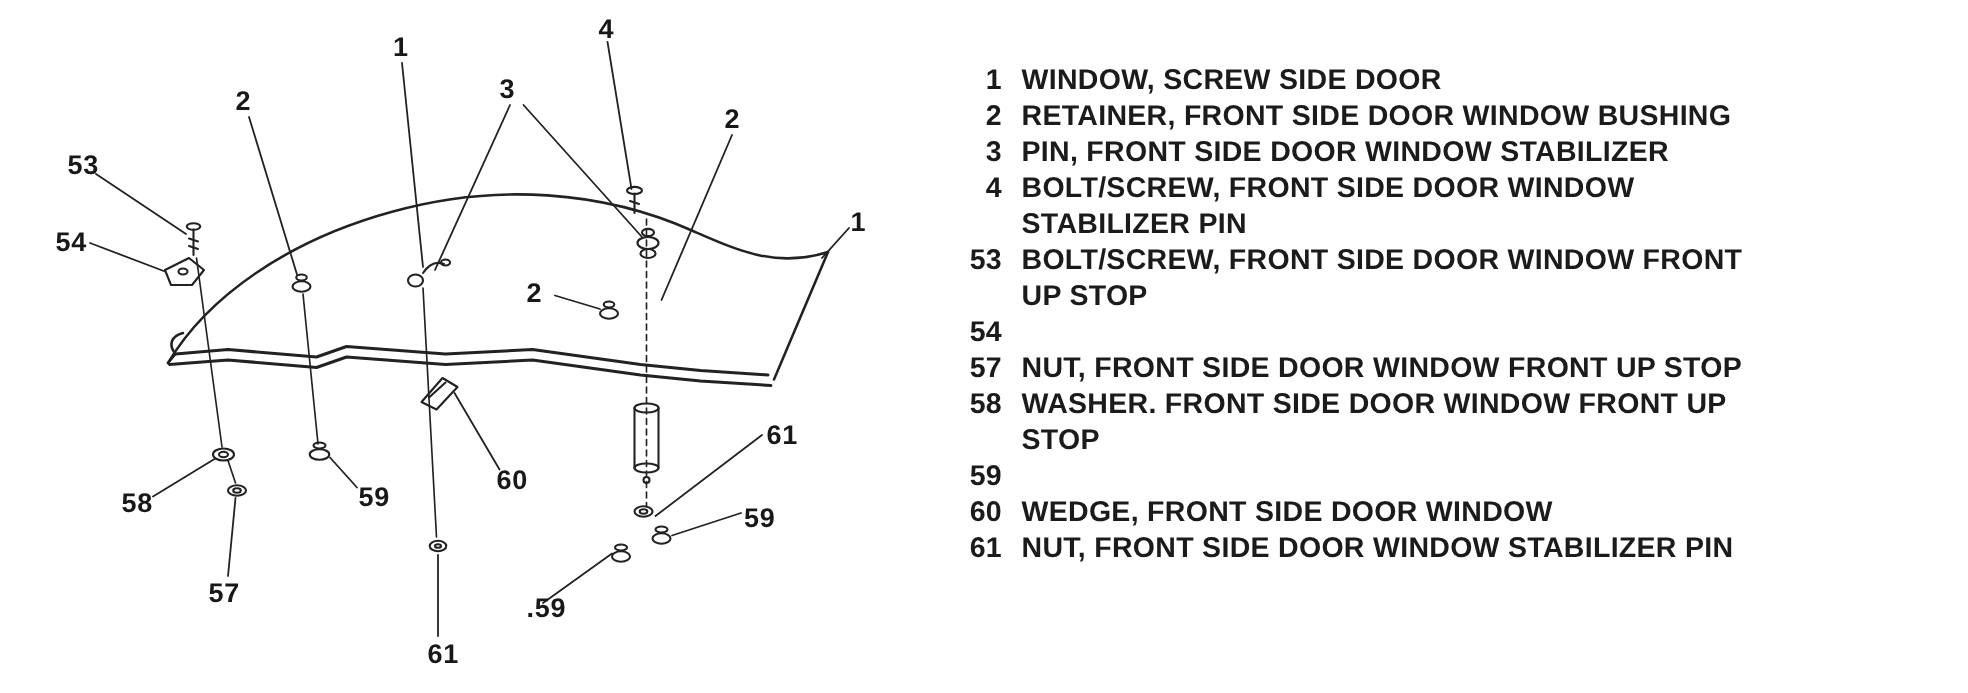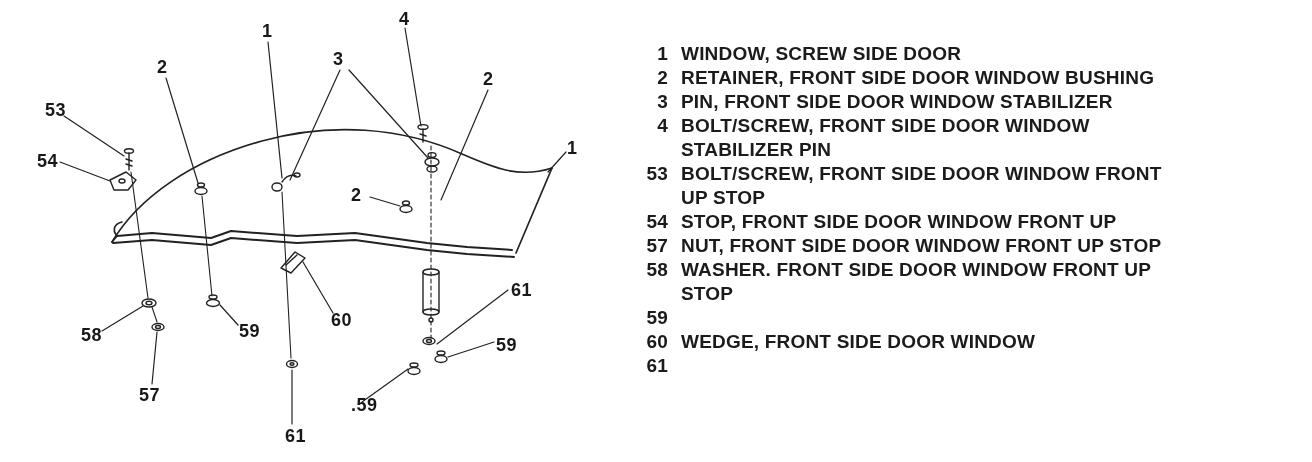--- a/index.html
+++ b/index.html
@@ -210,35 +210,35 @@
       <div class="plist-row">
         <span class="plist-num">4</span>
         <span class="plist-desc">BOLT/SCREW, FRONT SIDE DOOR WINDOW STABILIZER PIN</span>
       </div>
       <div class="plist-row">
         <span class="plist-num">53</span>
         <span class="plist-desc">BOLT/SCREW, FRONT SIDE DOOR WINDOW FRONT UP STOP</span>
       </div>
       <div class="plist-row">
         <span class="plist-num">54</span>
-        <span class="plist-desc">STOP, FRONT SIDE DOOR WINDOW FRONT UP</span>
       </div>
       <div class="plist-row">
         <span class="plist-num">57</span>
         <span class="plist-desc">NUT, FRONT SIDE DOOR WINDOW FRONT UP STOP</span>
       </div>
       <div class="plist-row">
         <span class="plist-num">58</span>
         <span class="plist-desc">WASHER. FRONT SIDE DOOR WINDOW FRONT UP STOP</span>
       </div>
       <div class="plist-row">
         <span class="plist-num">59</span>
       </div>
       <div class="plist-row">
         <span class="plist-num">60</span>
         <span class="plist-desc">WEDGE, FRONT SIDE DOOR WINDOW</span>
       </div>
       <div class="plist-row">
         <span class="plist-num">61</span>
+        <span class="plist-desc">NUT, FRONT SIDE DOOR WINDOW STABILIZER PIN</span>
       </div>
     </div>
 
 </div>
 
 </body></html>

